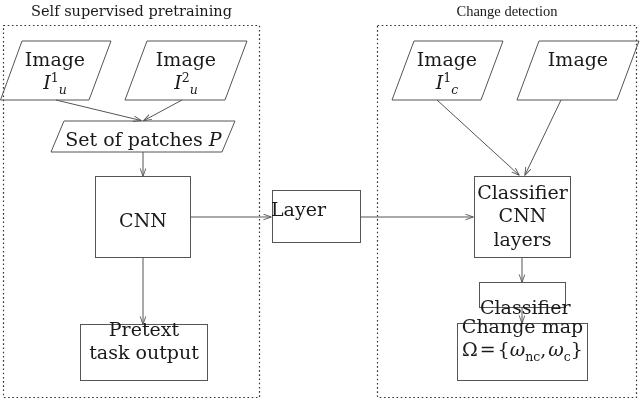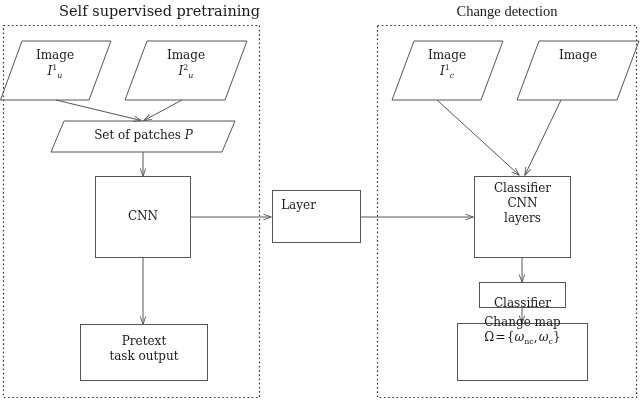--- a/index.html
+++ b/index.html
@@ -13,21 +13,21 @@
   .lbl{
     position:absolute;
     text-align:center;
     line-height:1.18;
     font-family:"DejaVu Serif","Liberation Serif",serif;
     color:#1a1a1a;
     white-space:nowrap;
     pointer-events:none;
   }
   .group-title{font-size:14.5px;}
-  .node-text{font-size:12px;}
+  .node-text{font-size:19px;}
   .mathit{font-style:italic;font-family:"DejaVu Serif","Liberation Serif",serif;}
   .sup{font-size:0.66em;vertical-align:super;font-style:normal;}
   .sub{font-size:0.66em;vertical-align:sub;font-style:italic;}
   .subn{font-size:0.66em;vertical-align:sub;}
   .row2{margin-top:1px;}
 </style>
 </head>
 <body>
 
 <div id="diagram">
@@ -74,21 +74,21 @@
 
     <line x1="522" y1="257.5" x2="522" y2="282" stroke="#555555" stroke-width="1" marker-end="url(#arrow)"></line>
 
     <rect x="479.5" y="282.5" width="86" height="25" fill="none" stroke="#555555" stroke-width="1"></rect>
 
     <line x1="522" y1="307.5" x2="522" y2="323" stroke="#555555" stroke-width="1" marker-end="url(#arrow)"></line>
 
     <rect x="457.5" y="323.5" width="130" height="57" fill="none" stroke="#555555" stroke-width="1"></rect>
   </svg>
 
-  <div class="lbl group-title" style="left:3px;top:3px;width:257px;text-align:right;">Self supervised pretraining</div>
+  <div class="lbl group-title" style="left:3px;top:3px;width:257px;">Self supervised pretraining</div>
   <div class="lbl group-title" style="left:377px;top:3px;width:260px;font-family:Liberation Serif, serif;">Change detection</div>
 
   <div class="lbl node-text" style="left:10px;top:48px;width:90px;">
     <div>Image</div>
     <div class="row2">
       <span class="mathit">I</span><span class="sup">1</span><span class="sub">u</span>
     </div>
   </div>
 
   <div class="lbl node-text" style="left:141px;top:48px;width:90px;">
@@ -98,21 +98,21 @@
     </div>
   </div>
 
   <div class="lbl node-text" style="left:61px;top:128px;width:165px;">
     <span>Set of patches</span>
     <span class="mathit">P</span>
   </div>
 
   <div class="lbl node-text" style="left:96px;top:209px;width:94px;">CNN</div>
 
-  <div class="lbl node-text" style="left:81px;top:334px;width:126px;">
+  <div class="lbl node-text" style="left:81px;top:318px;width:126px;">
     <div>Pretext</div>
     <div class="row2">task output</div>
   </div>
 
   <div class="lbl node-text" style="left:255px;top:198px;width:87px;">
     <div>Layer</div>
   </div>
 
   <div class="lbl node-text" style="left:402px;top:48px;width:90px;">
     <div>Image</div>

